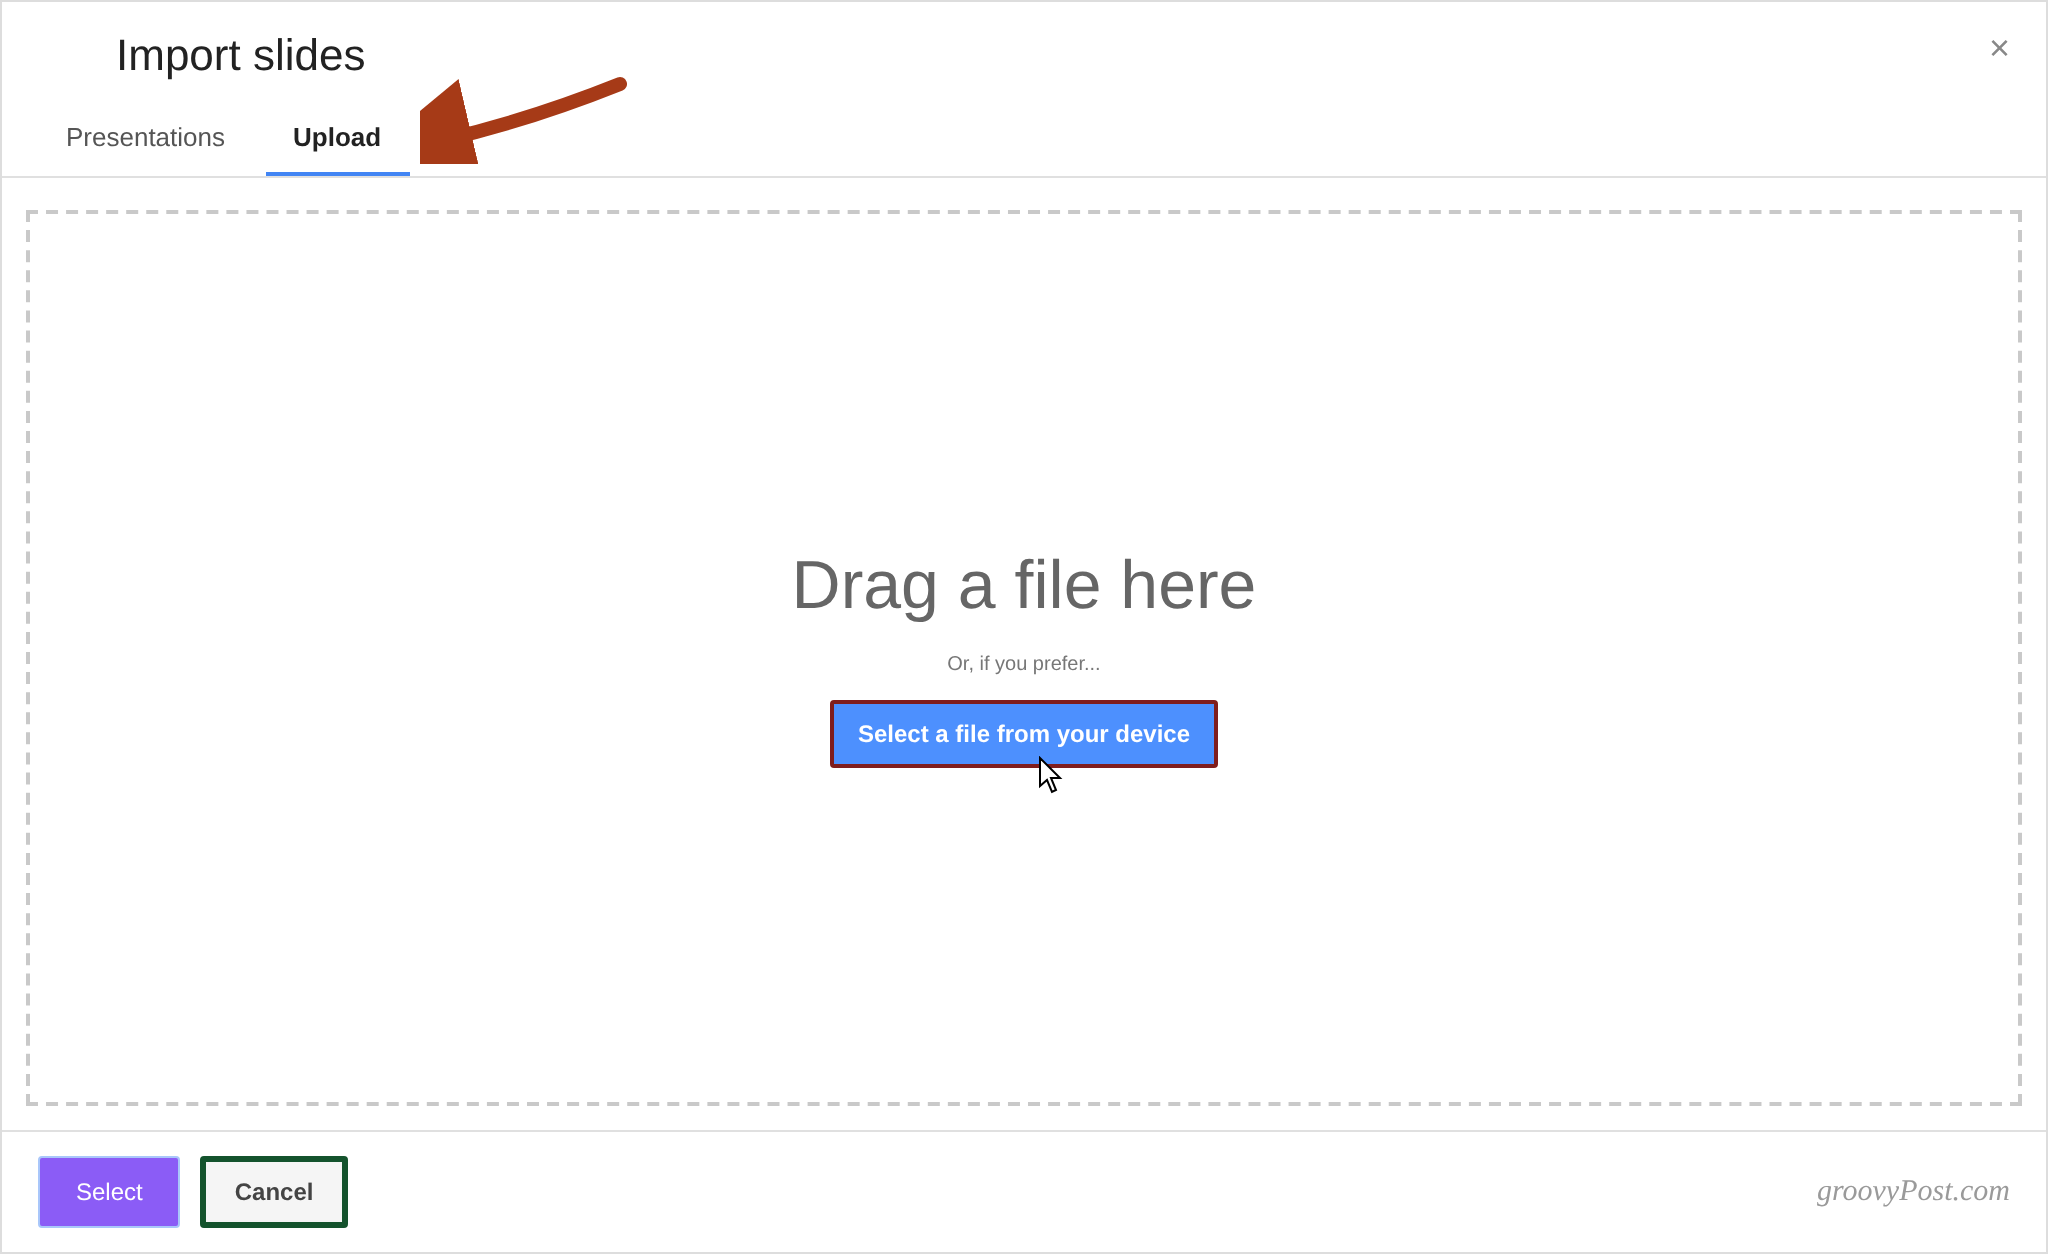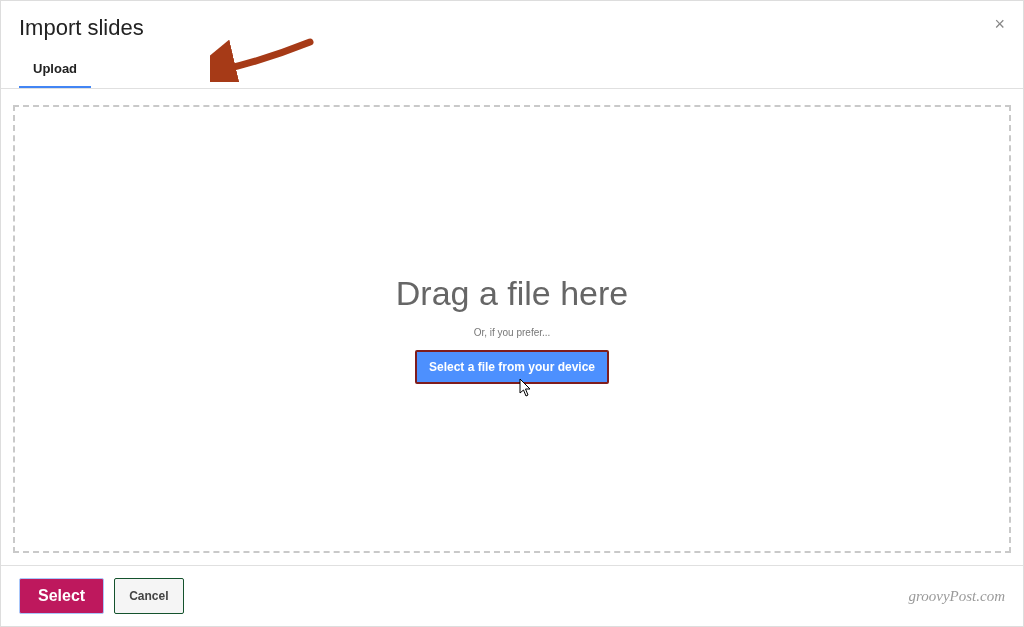--- a/index.html
+++ b/index.html
@@ -22,20 +22,21 @@
     .dialog-header {
       padding: 14px 18px 10px 18px;
       display: flex;
       justify-content: space-between;
       align-items: flex-start;
     }
     .dialog-title {
       font-size: 22px;
       font-weight: 400;
       color: #222;
+      margin-left: 39px;
     }
     .close-btn {
       font-size: 18px;
       color: #888;
       cursor: pointer;
       font-weight: 400;
       line-height: 1;
     }
     .tabs {
       display: flex;
@@ -95,32 +96,32 @@
       display: flex;
       align-items: center;
       justify-content: space-between;
       background: #fff;
     }
     .footer-left {
       display: flex;
       gap: 10px;
     }
     .btn-select {
-      background: #be185d;
+      background: #8b5cf6;
       border: 1px solid #a9c7fa;
       color: #fff;
-      font-size: 16px;
-      font-weight: bold;
+      font-size: 12px;
+      font-weight: normal;
       padding: 8px 18px;
       cursor: pointer;
       border-radius: 2px;
     }
     .btn-cancel {
       background: #f5f5f5;
-      border: 1px solid #14532d;
+      border: 3px solid #14532d;
       color: #444;
       font-size: 12px;
       font-weight: bold;
       padding: 8px 14px;
       cursor: pointer;
       border-radius: 2px;
     }
     .watermark {
       font-family: Georgia, 'Times New Roman', serif;
       font-size: 15px;
@@ -143,20 +144,21 @@
 </head>
 <body>
 
 <div class="dialog">
   <div class="dialog-header">
     <div class="dialog-title">Import slides</div>
     <div class="close-btn">×</div>
   </div>
 
   <div class="tabs">
+    <div class="tab">Presentations</div>
     <div class="tab active">Upload</div>
   </div>
 
   <div class="content">
     <div class="dropzone">
       <div class="drag-text">Drag a file here</div>
       <div class="or-text">Or, if you prefer...</div>
       <button class="select-file-btn">Select a file from your device</button>
     </div>
   </div>

